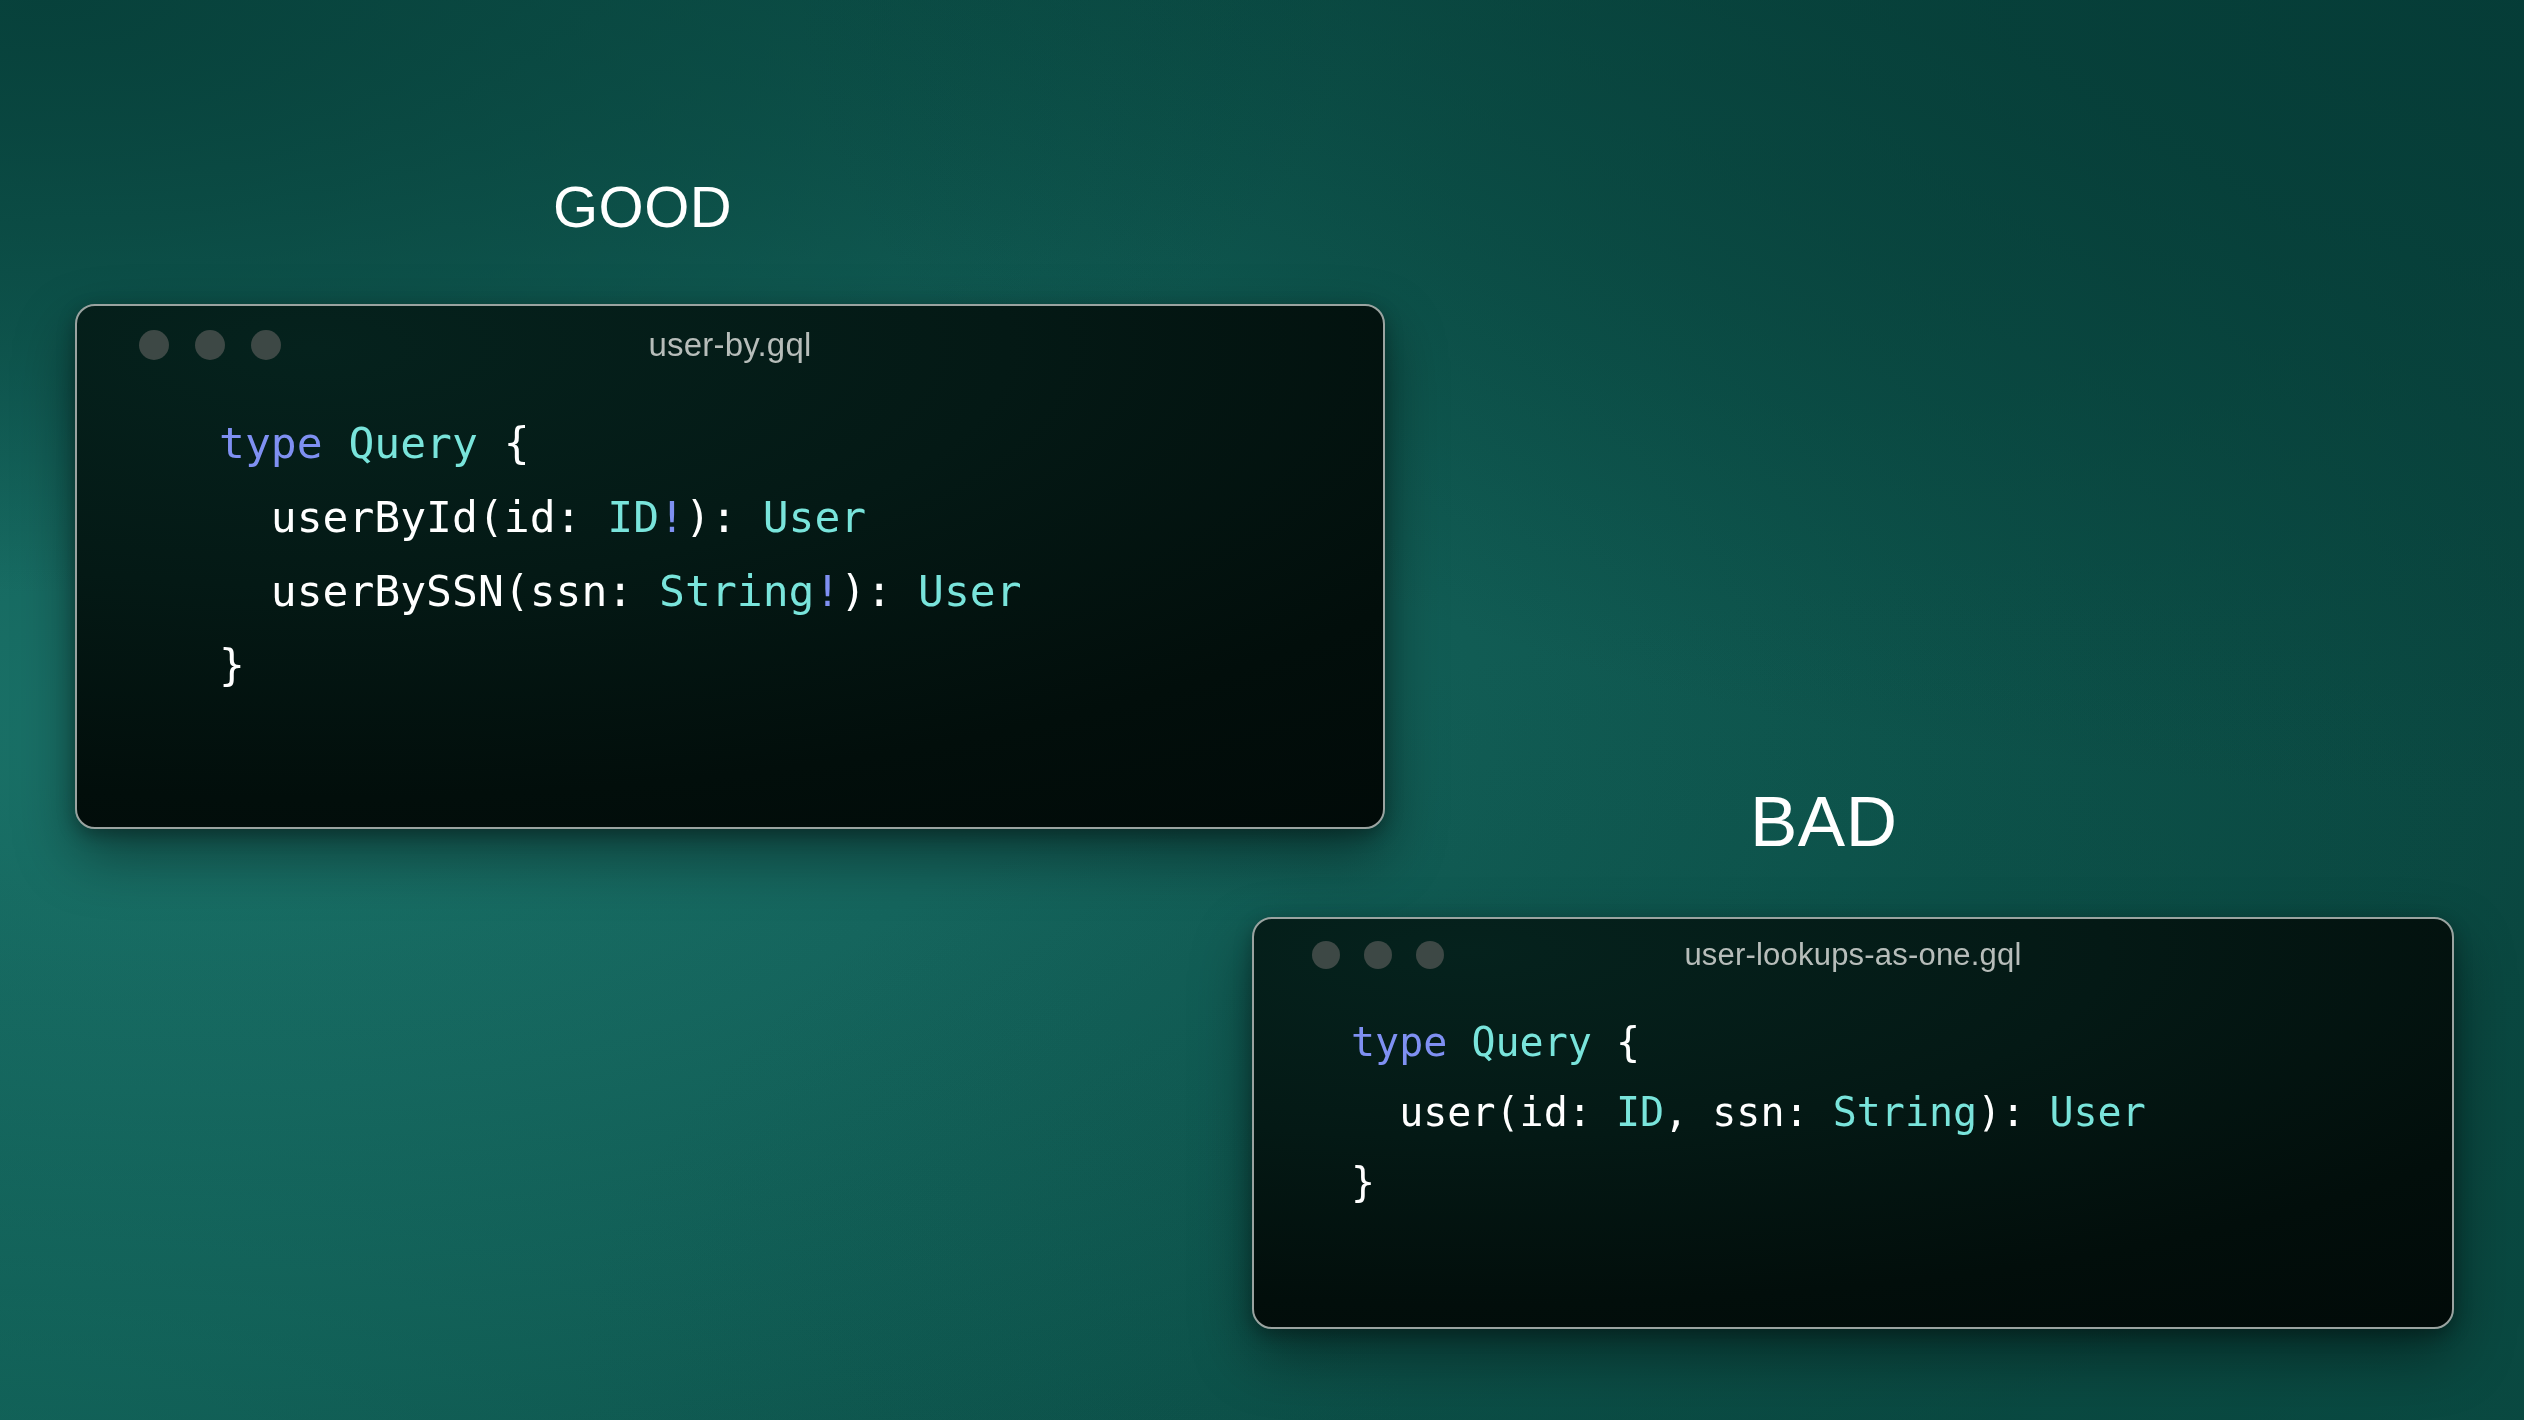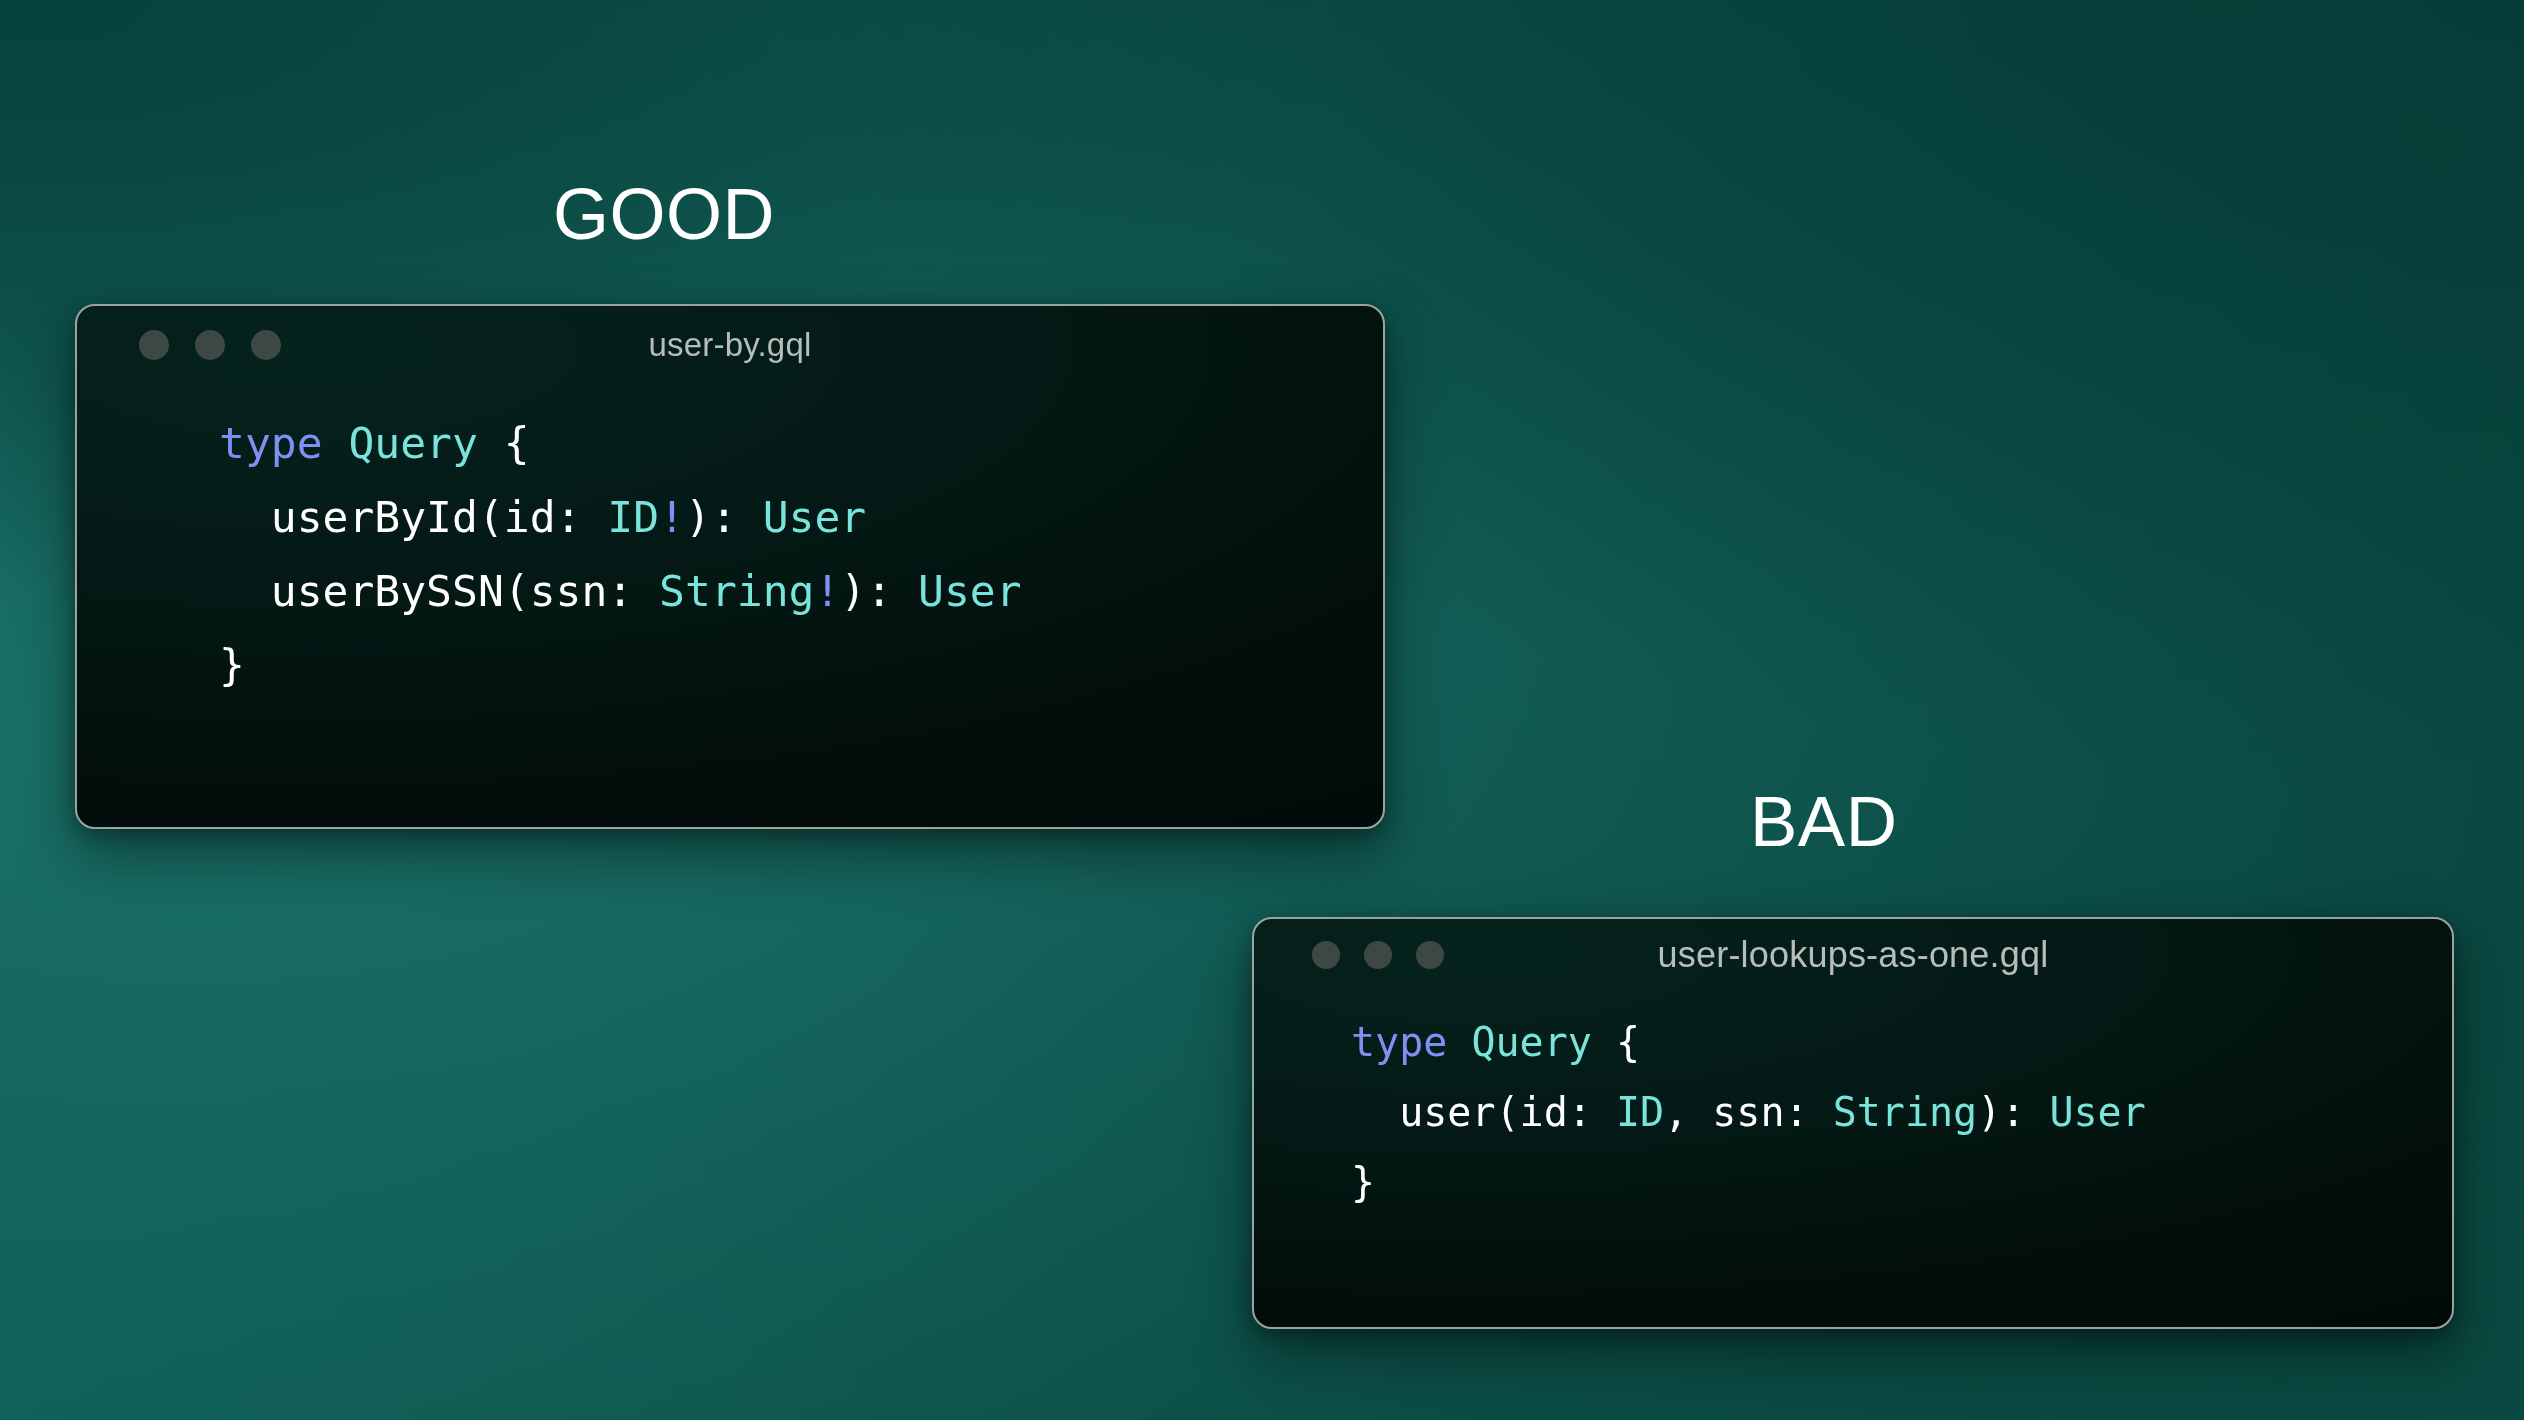--- a/index.html
+++ b/index.html
@@ -59,21 +59,21 @@
     color: #ffffff;
     font-family: "Liberation Sans", sans-serif;
     font-weight: 300;
     letter-spacing: 0.5px;
     line-height: 1;
     white-space: nowrap;
   }
   #label-good {
     left: 553px;
     top: 178px;
-    font-size: 72px;
+    font-size: 58px;
   }
   #label-bad {
     left: 1750px;
     top: 786px;
     font-size: 71px;
   }
 
   
   .window {
     position: absolute;
@@ -131,21 +131,21 @@
     left: 0;
     right: 0;
     text-align: center;
     color: #b7bdba;
     font-family: "Liberation Sans", sans-serif;
     font-weight: 400;
     font-size: 33px;
     letter-spacing: 0.2px;
     pointer-events: none;
   }
-  #window-bad .win-title { font-size: 36px; text-align: center; }
+  #window-bad .win-title { font-size: 31px; text-align: center; }
 
   .code {
     padding: 22px 0 0 0;
     font-family: "DejaVu Sans Mono", monospace;
     font-size: 42px;
     line-height: 74px;
     white-space: pre;
     color: #ffffff;
     margin-left: 9px;
   }

